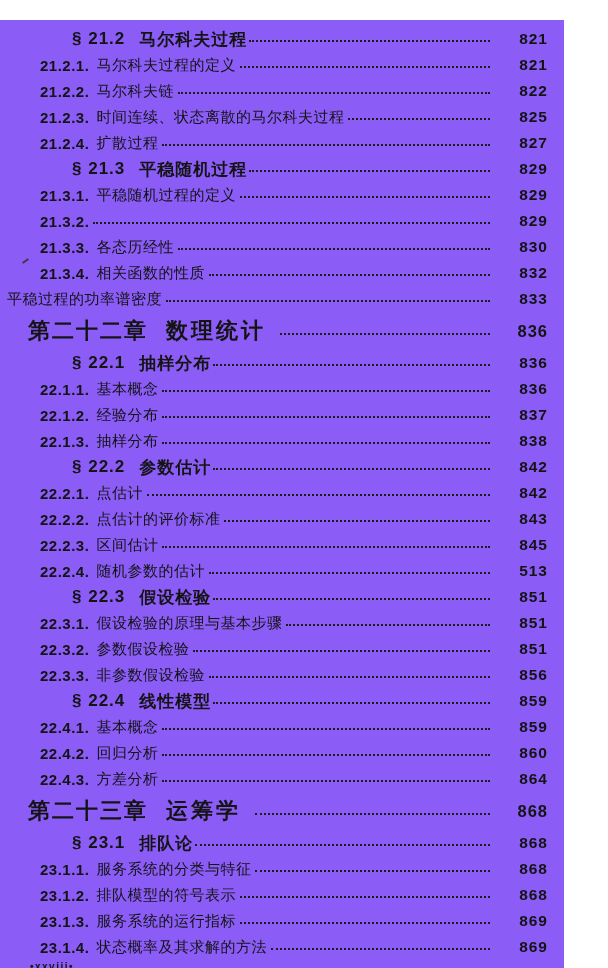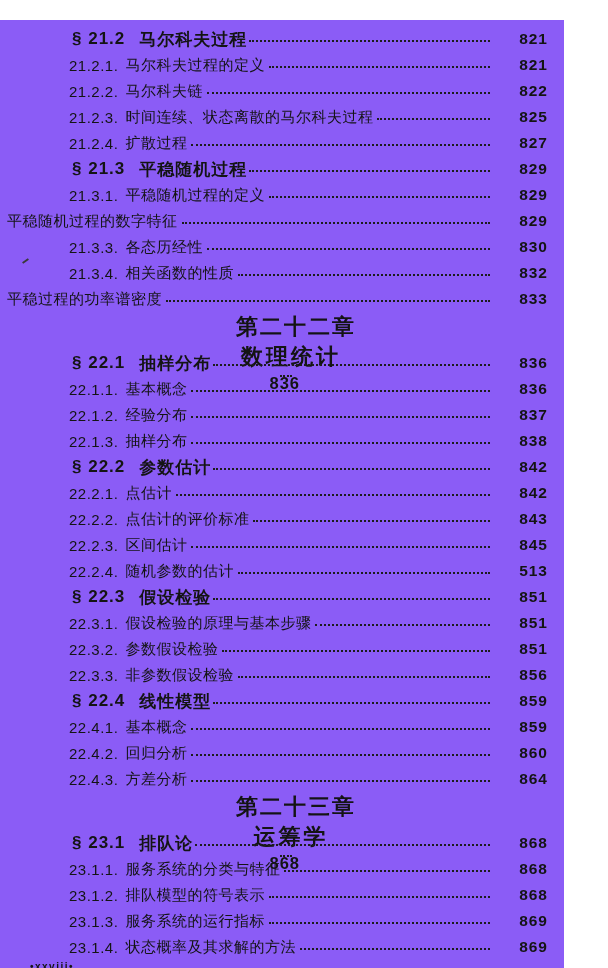--- a/index.html
+++ b/index.html
@@ -48,39 +48,38 @@
     font-size: 15.5px;
     font-weight: 700;
     letter-spacing: 1px;
     font-family: "Liberation Sans", sans-serif;
   }
   
   .level-chapter {
     height: 38px;
     font-size: 22px;
     font-weight: 700;
-    flex-direction: column;
   }
   .level-chapter .num { padding-left: 28px; letter-spacing: 2px; }
   .level-chapter .title { margin-left: 18px; letter-spacing: 3px; }
   .level-chapter .leader { margin-left: 14px; top: 3px; }
   .level-chapter .pg { font-size: 16.5px; }
   
   .level-section {
     font-size: 17px;
     font-weight: 700;
   }
   .level-section .num { padding-left: 72px; letter-spacing: 1px; }
   .level-section .title { margin-left: 14px; letter-spacing: 1px; }
   .level-section .leader { margin-left: 2px; }
   
   .level-subsection {
     font-size: 15px;
   }
-  .level-subsection .num { padding-left: 69px; font-weight: 400; letter-spacing: 0.5px; }
+  .level-subsection .num { padding-left: 40px; font-weight: 700; letter-spacing: 0.5px; }
   .level-subsection .title { margin-left: 7px; font-weight: 500; letter-spacing: 0.5px; }
   .footer {
     position: absolute;
     left: 30px;
     bottom: 16px;
     font-size: 10px;
     font-weight: 700;
     letter-spacing: 1.5px;
   }
   .speck {
@@ -135,21 +134,21 @@
     <span class="leader"></span>
     <span class="pg">829</span>
   </div>
       <div class="row level-subsection">
     <span class="num">21.3.1.</span>
     <span class="title">平稳随机过程的定义</span>
     <span class="leader"></span>
     <span class="pg">829</span>
   </div>
       <div class="row level-subsection">
-    <span class="title">平稳随机过程的数字特征</span>
+    <span class="num">21.3.2.</span>
     <span class="leader"></span>
     <span class="pg">829</span>
   </div>
       <div class="row level-subsection">
     <span class="num">21.3.3.</span>
     <span class="title">各态历经性</span>
     <span class="leader"></span>
     <span class="pg">830</span>
   </div>
       <div class="row level-subsection">

